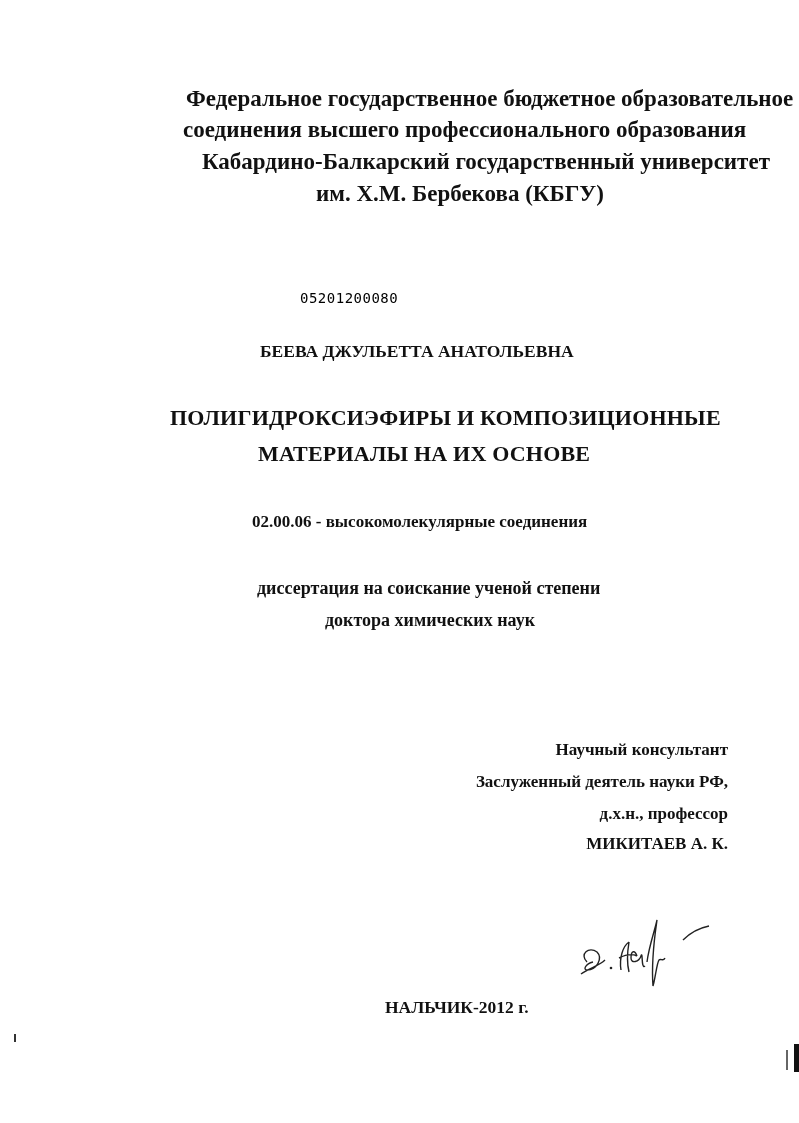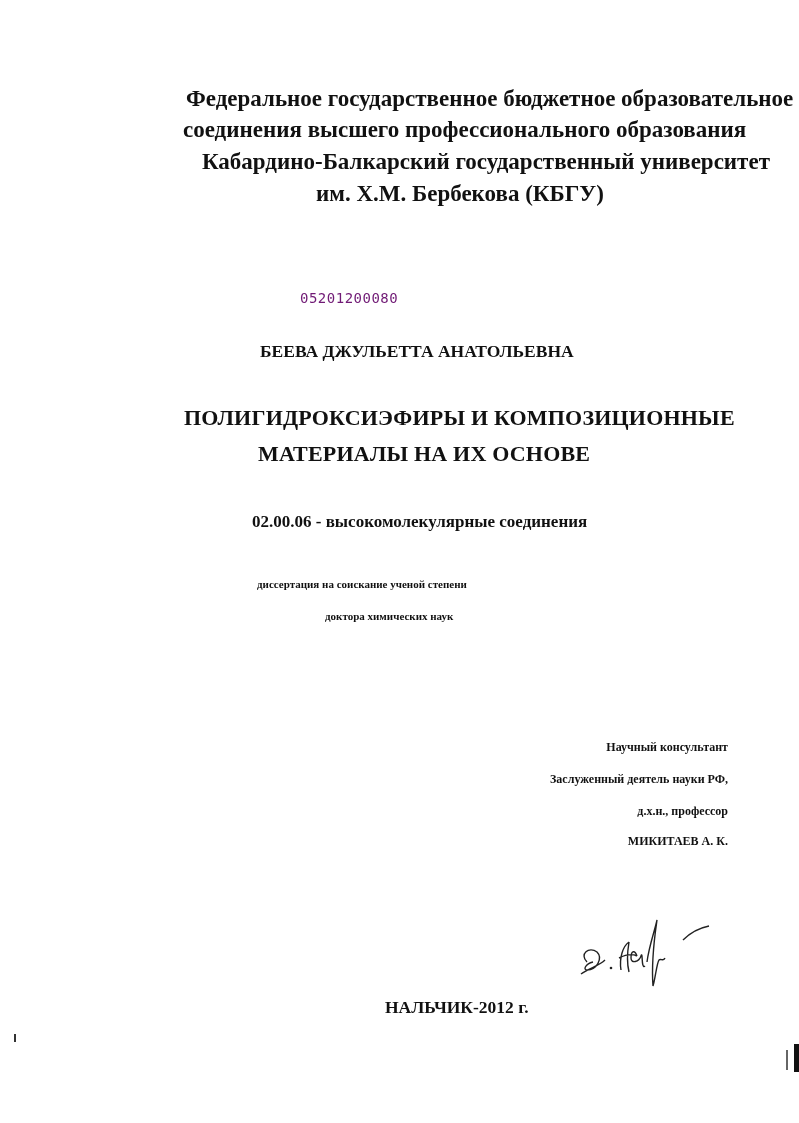--- a/index.html
+++ b/index.html
@@ -3,44 +3,44 @@
   <meta charset="utf-8">
   <style>
     html, body { margin: 0; padding: 0; }
     body {
       width: 799px; height: 1123px; background: #ffffff; position: relative;
       overflow: hidden; font-family: "Liberation Serif", "DejaVu Serif", serif;
       color: #111111;
     }
     .line { position: absolute; white-space: nowrap; font-weight: bold; }
     .inst { font-size: 23px; }
-    .code { font-family: "DejaVu Sans Mono", "Liberation Mono", monospace; font-weight: normal; font-size: 14px; color: #701a75; letter-spacing: 0.5px; }
+    .code { font-family: "DejaVu Sans Mono", "Liberation Mono", monospace; font-weight: normal; font-size: 14px; color: #000000; letter-spacing: 0.5px; }
     .author { font-size: 17.5px; }
     .title { font-size: 22px; letter-spacing: 0.2px; }
     .spec { font-size: 17px; }
-    .degree { font-size: 11px; }
-    .cons { font-size: 12px; }
+    .degree { font-size: 18px; }
+    .cons { font-size: 17px; }
     .city { font-size: 17.5px; }
     .sig { position: absolute; left: 575px; top: 910px; width: 140px; height: 80px; }
     .artifact { position: absolute; }
   </style>
 </head>
 <body>
 
 <div>
   <div class="line inst" style="left:186px; top:86px;">Федеральное государственное бюджетное образовательное</div>
   <div class="line inst" style="left:183px; top:117px;">соединения высшего профессионального образования</div>
   <div class="line inst" style="left:202px; top:149px;">Кабардино-Балкарский государственный университет</div>
   <div class="line inst" style="left:316px; top:181px;">им. Х.М. Бербекова (КБГУ)</div>
 
   <div class="line code" style="left:300px; top:290px;">05201200080</div>
 
   <div class="line author" style="left:260px; top:341px;">БЕЕВА  ДЖУЛЬЕТТА  АНАТОЛЬЕВНА</div>
 
-  <div class="line title" style="left:184px; top:405px;">ПОЛИГИДРОКСИЭФИРЫ И КОМПОЗИЦИОННЫЕ</div>
+  <div class="line title" style="left:170px; top:405px;">ПОЛИГИДРОКСИЭФИРЫ И КОМПОЗИЦИОННЫЕ</div>
   <div class="line title" style="left:258px; top:441px;">МАТЕРИАЛЫ НА ИХ ОСНОВЕ</div>
 
   <div class="line spec" style="left:204px; top:512px;margin-left:48px;">02.00.06 - высокомолекулярные соединения</div>
 
   <div class="line degree" style="left:257px; top:578px;">диссертация на соискание ученой степени</div>
   <div class="line degree" style="left:325px; top:610px;">доктора химических наук</div>
 
   <div class="line cons" style="right:71px; top:740px;">Научный консультант</div>
   <div class="line cons" style="right:71px; top:772px;">Заслуженный деятель науки РФ,</div>
   <div class="line cons" style="right:71px; top:804px;">д.х.н., профессор</div>

